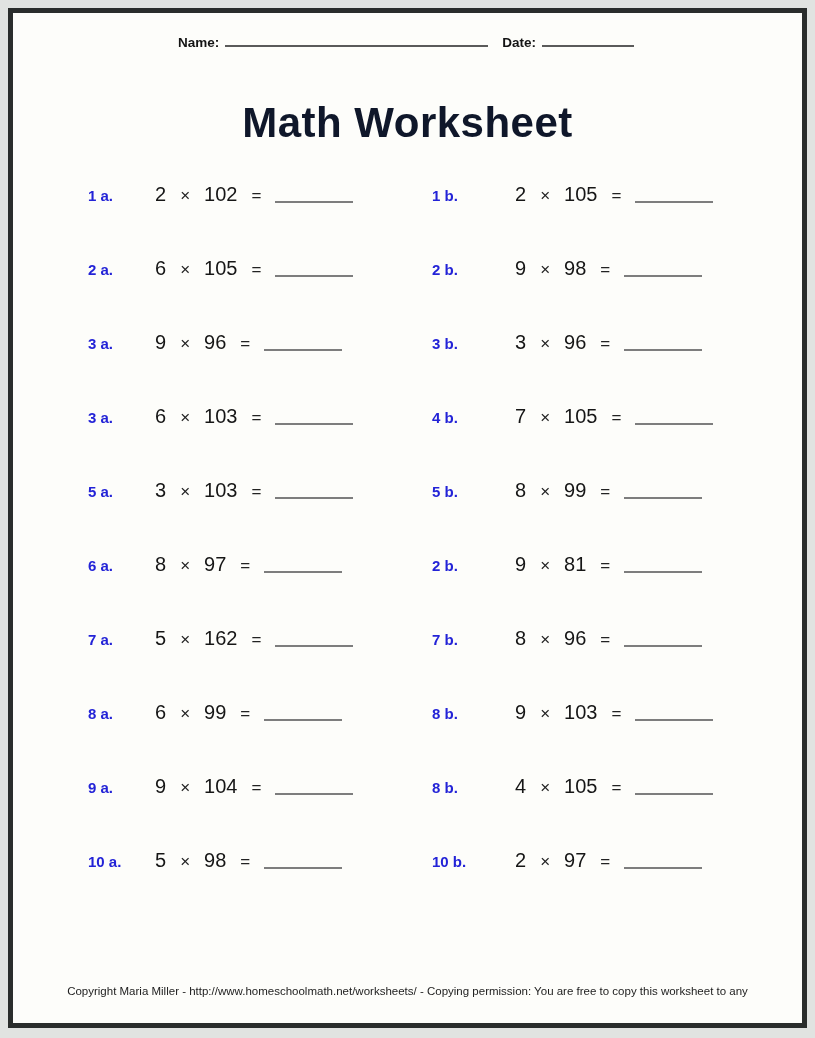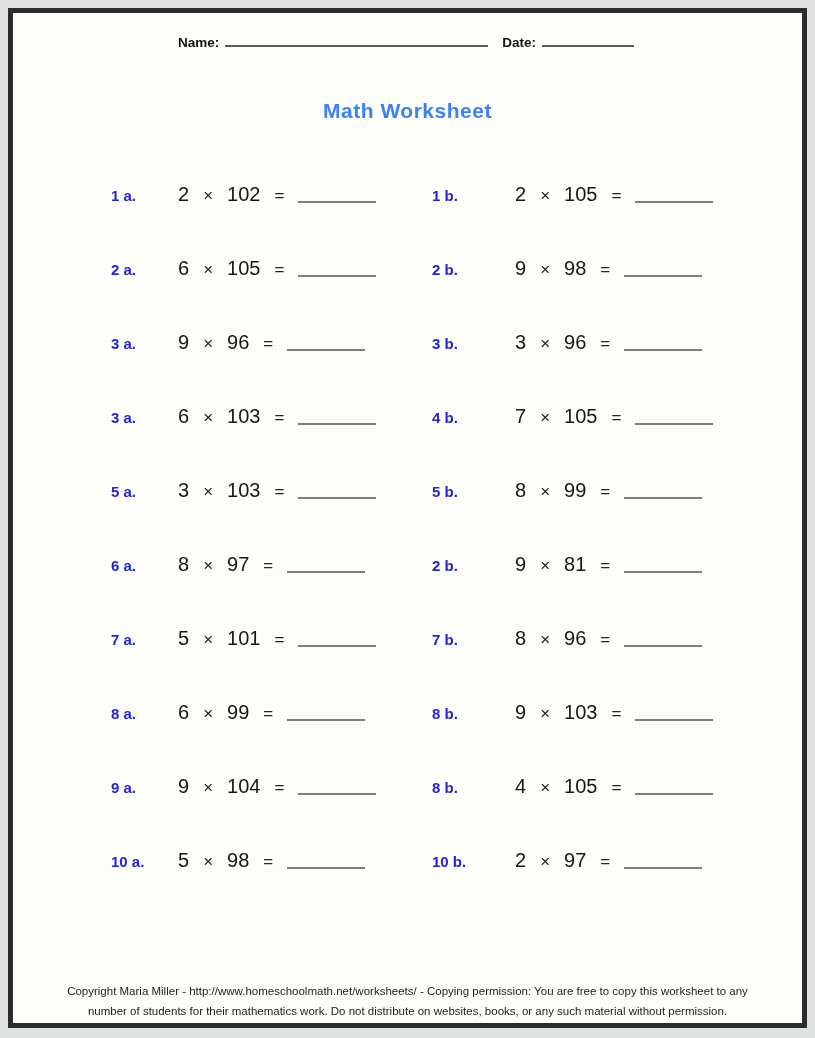--- a/index.html
+++ b/index.html
@@ -41,43 +41,43 @@
   .date-line { width: 92px; }
   .date-label { margin-left: 14px; }
   
   .title {
     position: absolute;
     top: 86px;
     left: 0;
     width: 100%;
     margin: 0;
     text-align: center;
-    font-size: 21px;
+    font-size: 42px;
     font-weight: bold;
-    color: #3b82f6;
+    color: #0f172a;
     letter-spacing: 0.5px;
   }
   
   .problems {
     position: absolute;
     top: 170px;
     left: 0;
     width: 100%;
   }
   .prow {
     position: relative;
     height: 74px;
   }
   .cell {
     position: absolute;
     top: 0;
     display: flex;
     align-items: baseline;
   }
-  .cell-a { left: 75px; margin-left: 23px; }
+  .cell-a { left: 75px; }
   .cell-b { left: 419px; gap: 16px; }
   .plabel {
     display: inline-block;
     width: 67px;
     font-size: 15px;
     font-weight: bold;
     color: #2323d7;
     white-space: nowrap;
   }
   .expr {
@@ -262,21 +262,21 @@
         </span>
       </div>
     </div>
 
     <div class="prow">
       <div class="cell cell-a">
         <span class="plabel">7 a.</span>
         <span class="expr">
           <span>5</span>
           <span class="op">×</span>
-          <span>101</span>
+          <span>162</span>
           <span class="op">=</span>
           <span class="blank"></span>
         </span>
       </div>
       <div class="cell cell-b">
         <span class="plabel">7 b.</span>
         <span class="expr">
           <span>8</span>
           <span class="op">×</span>
           <span>96</span>
@@ -352,16 +352,15 @@
           <span class="op">=</span>
           <span class="blank"></span>
         </span>
       </div>
     </div>
 
   </div>
 
   <div class="footer">
     <div>Copyright Maria Miller - http://www.homeschoolmath.net/worksheets/ - Copying permission: You are free to copy this worksheet to any</div>
-    <div>number of students for their mathematics work. Do not distribute on websites, books, or any such material without permission.</div>
   </div>
 
 </div>
 
 </body></html>

